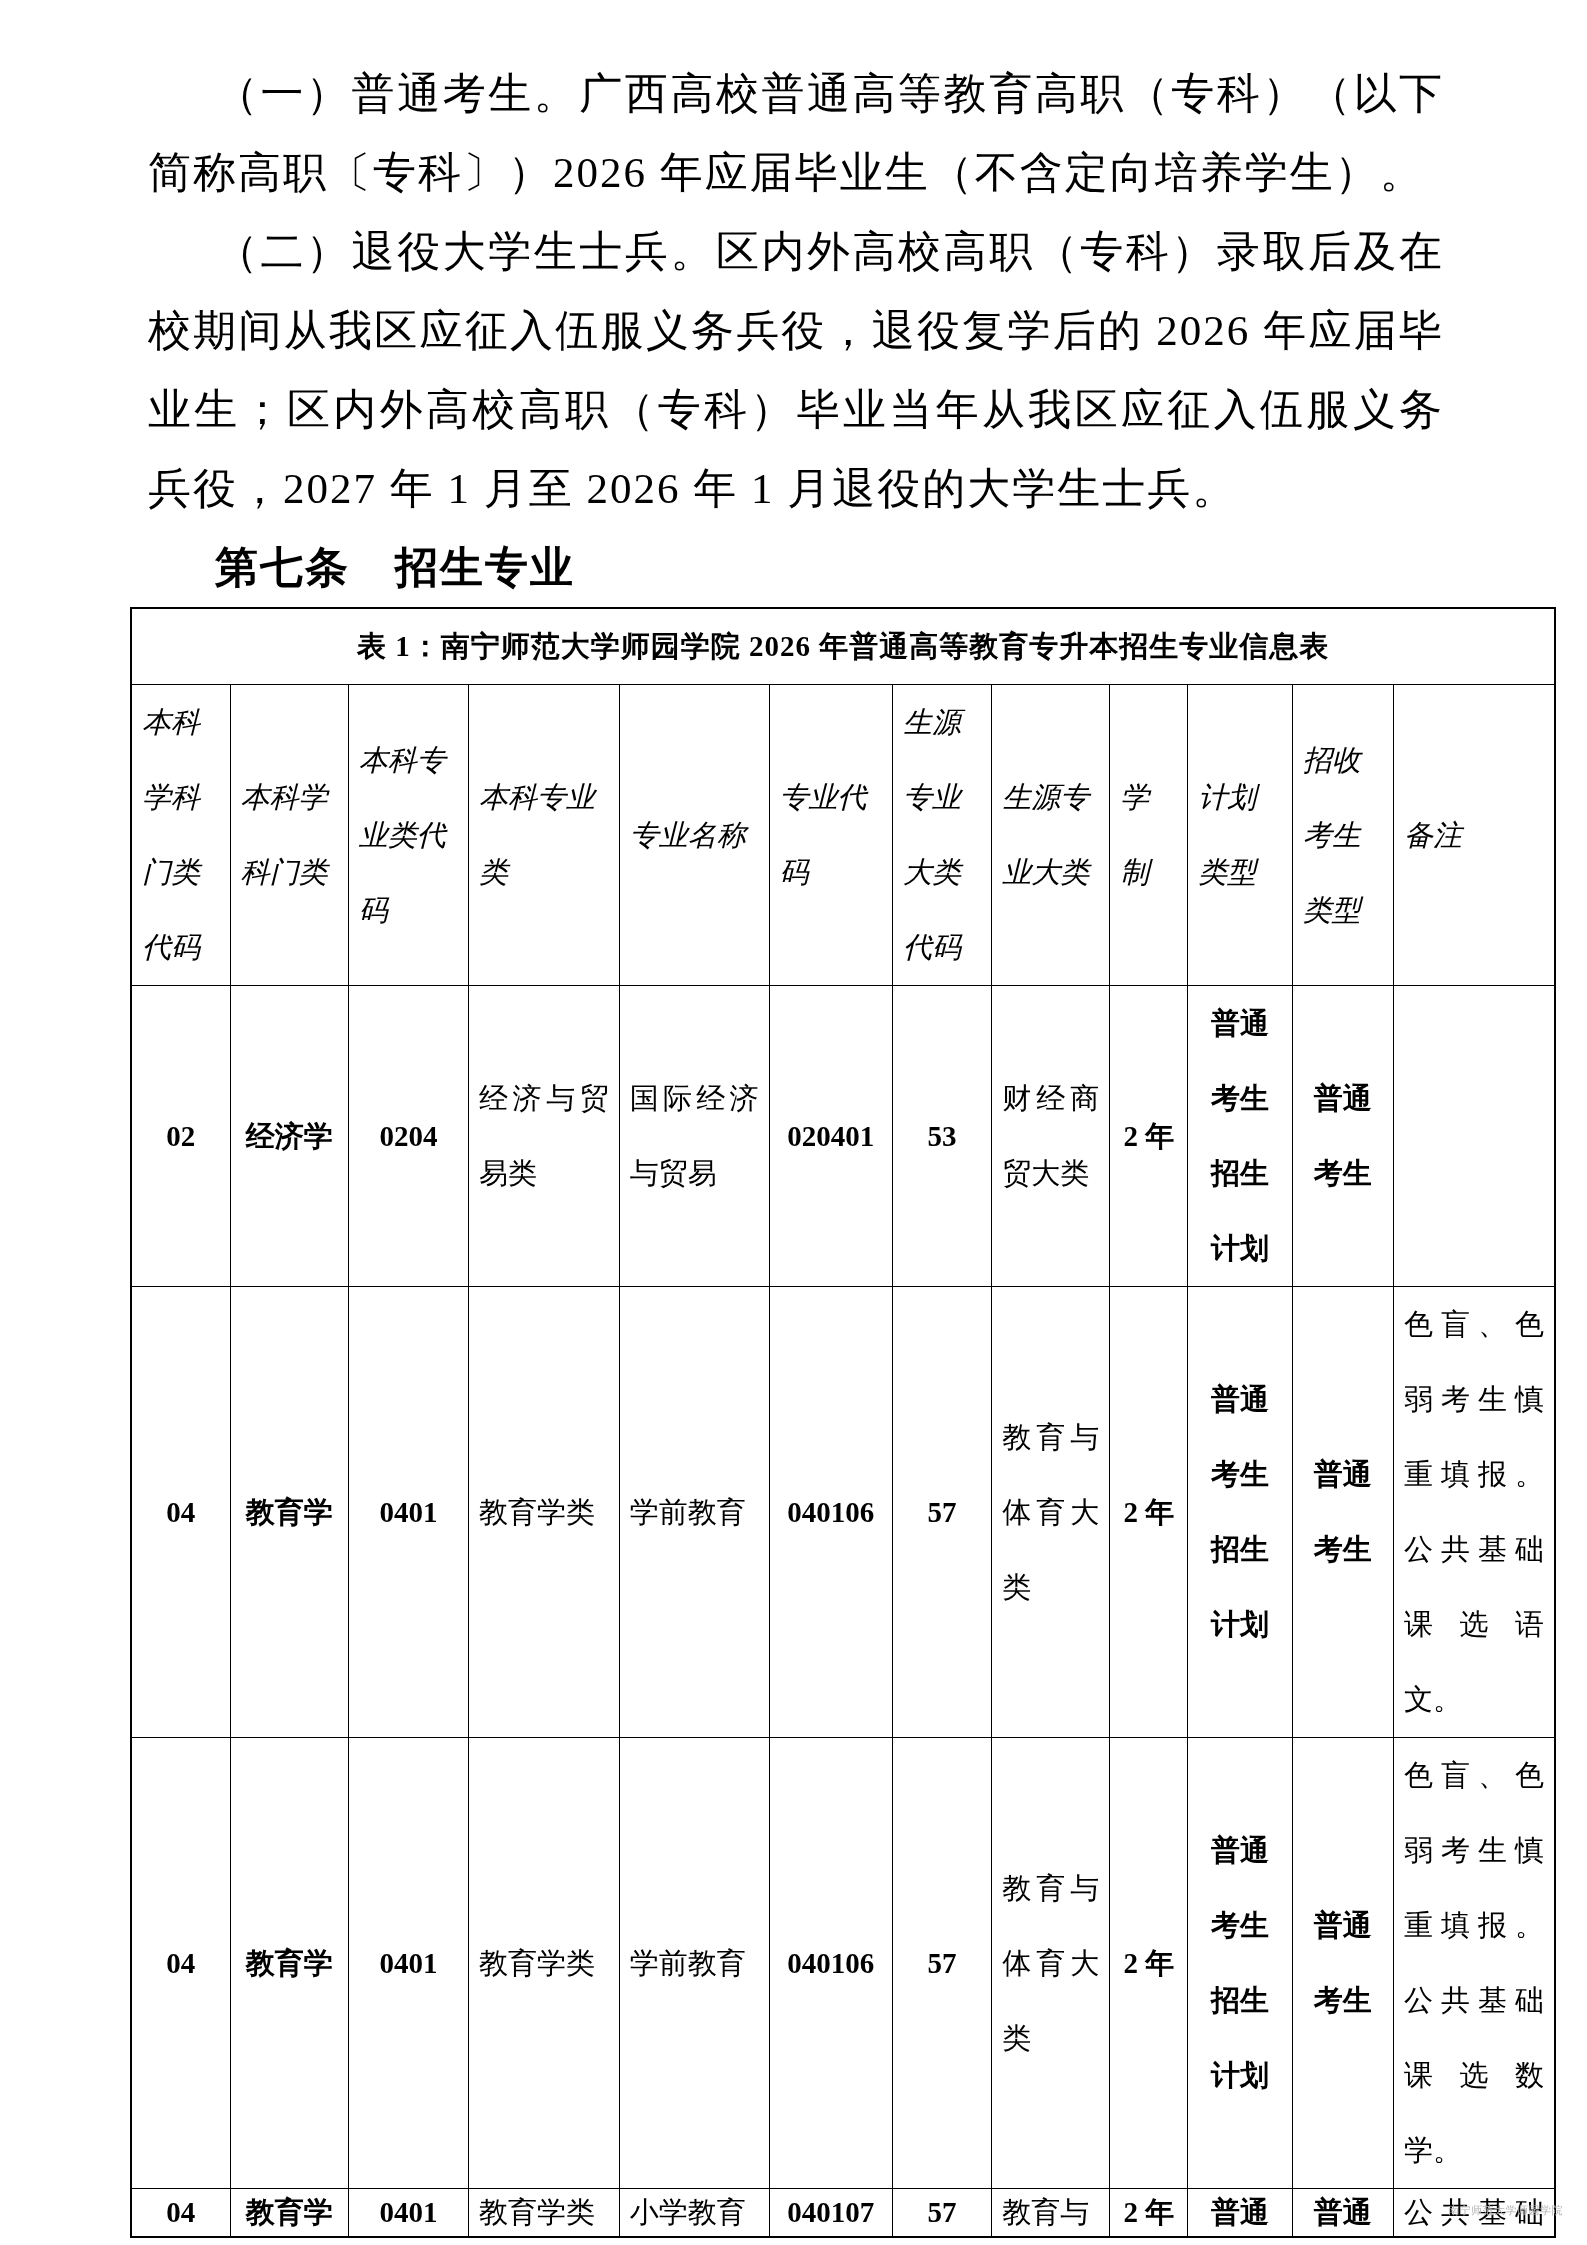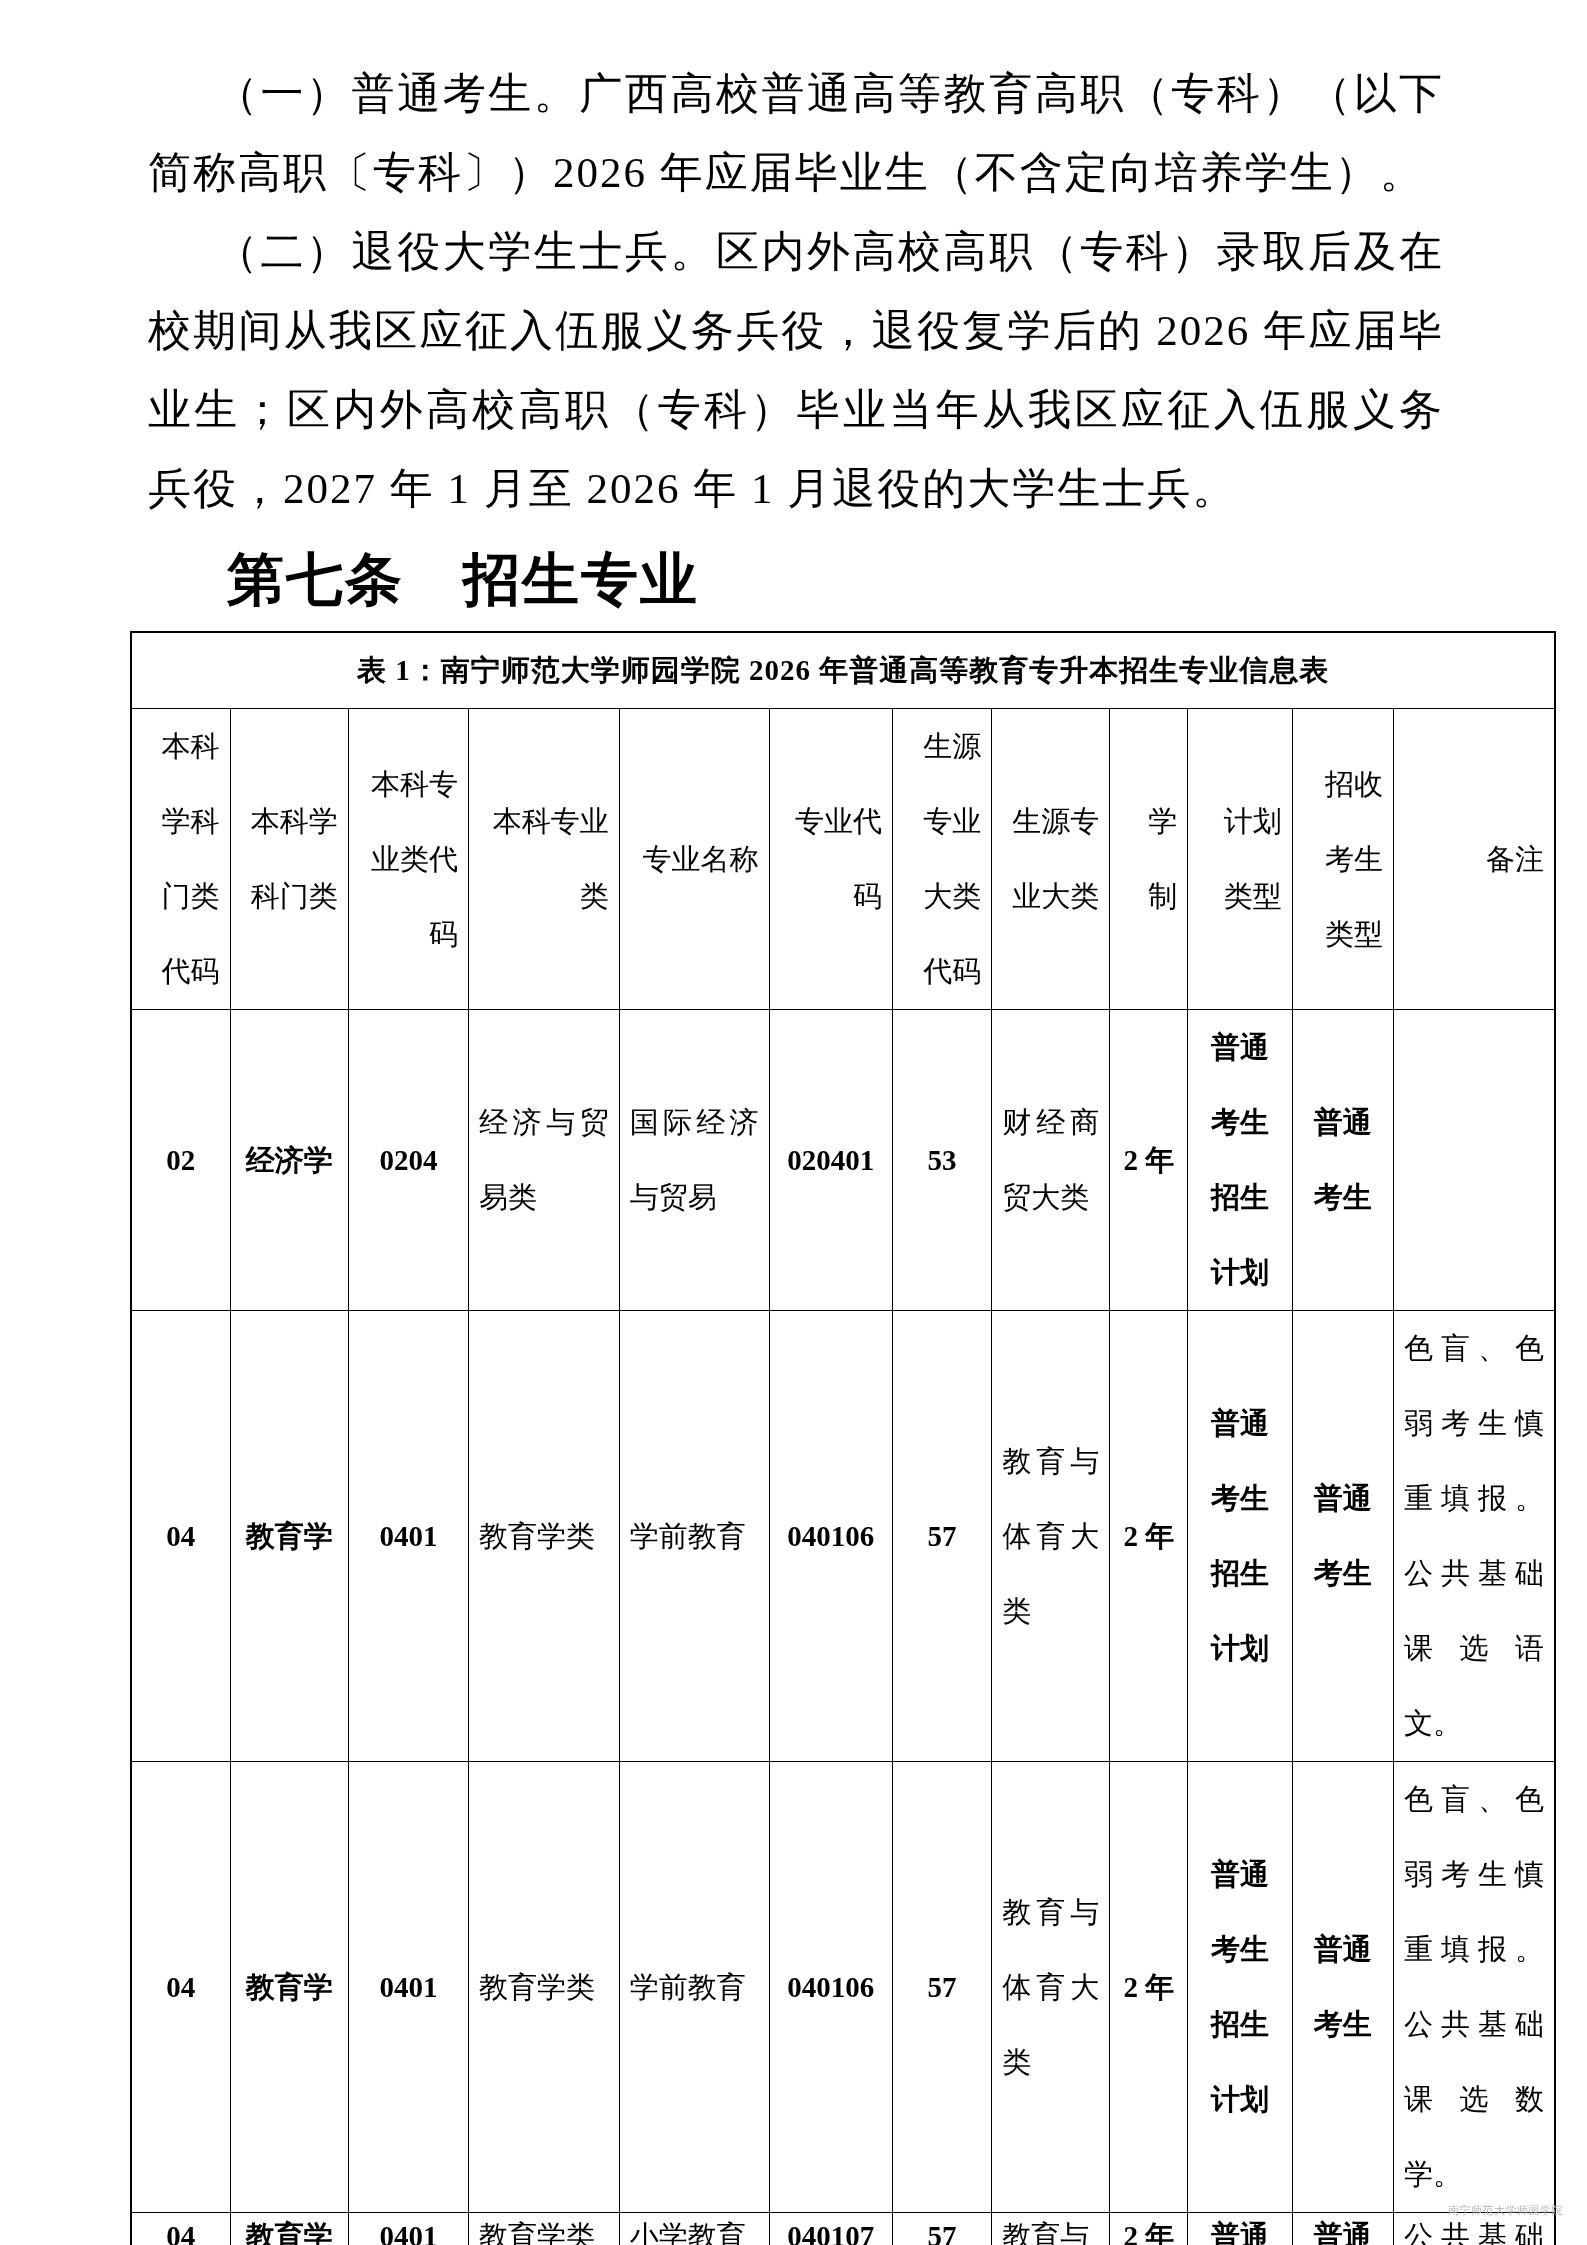--- a/index.html
+++ b/index.html
@@ -8,32 +8,32 @@
     background:#ffffff; color:#000;
     font-family:"Liberation Serif","DejaVu Serif",serif;
     margin:0 auto;
   }
   .content { padding:54px 143px 0 148px; }
   .para {
     font-size:43px; line-height:79px; margin:0;
     text-align:justify; text-indent:67px; letter-spacing:2px;
   }
   .heading {
-    font-size:57px; line-height:79px; margin:12px;
+    font-size:43px; line-height:79px; margin:0;
     font-weight:bold; text-indent:67px; letter-spacing:2px;
   }
   table.adm {
     border-collapse:collapse; table-layout:fixed;
     width:1426px; margin-left:-18px; margin-top:0;
     border:2px solid #000;
   }
   table.adm td { border:1px solid #000; font-size:29px; line-height:75px; padding:0 10px; vertical-align:middle; overflow:hidden; }
   td.title-cell { height:70px; font-weight:bold; font-size:30px; line-height:36px; text-align:center; letter-spacing:1px; }
   tr.hdr { height:291px; }
-  tr.hdr td { text-align:right; }
+  tr.hdr td { text-align:left;font-style:italic; }
   tbody tr.r0 { height:291px; }
   tbody tr.r1 { height:381px; }
   tbody tr.r2 { height:387px; }
   tbody tr.r3 { height:48px; }
   tbody tr.r3 td { line-height:46px; }
   td.ac { text-align:center;font-weight:bold; }
   td.aj { text-align:justify;margin-top:22px; }
   td.aj-full { text-align:justify; text-align-last:justify; }
   .watermark {
     position:absolute; top:2203px; right:24px;

